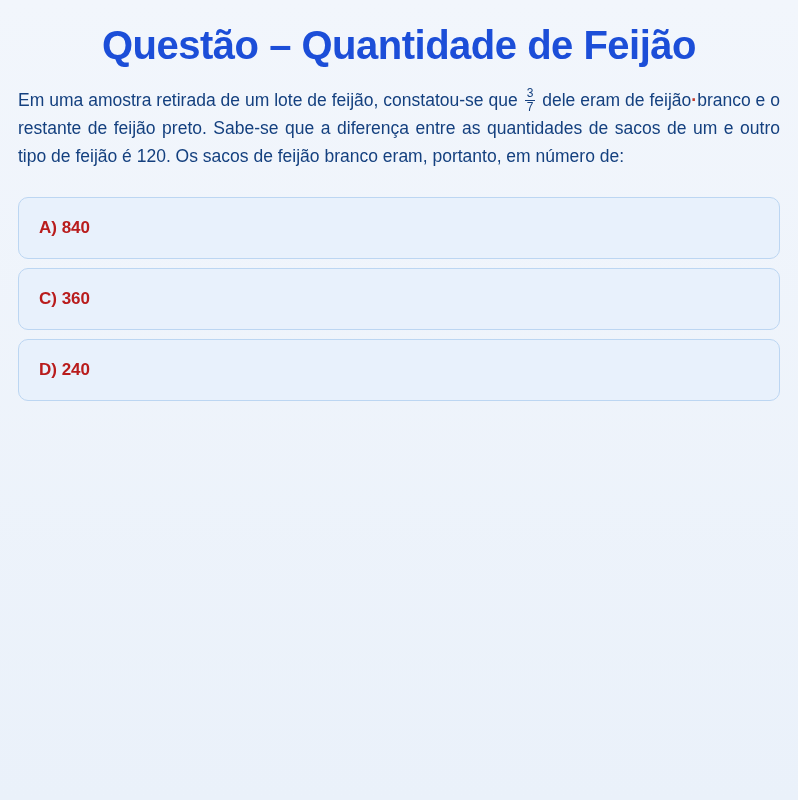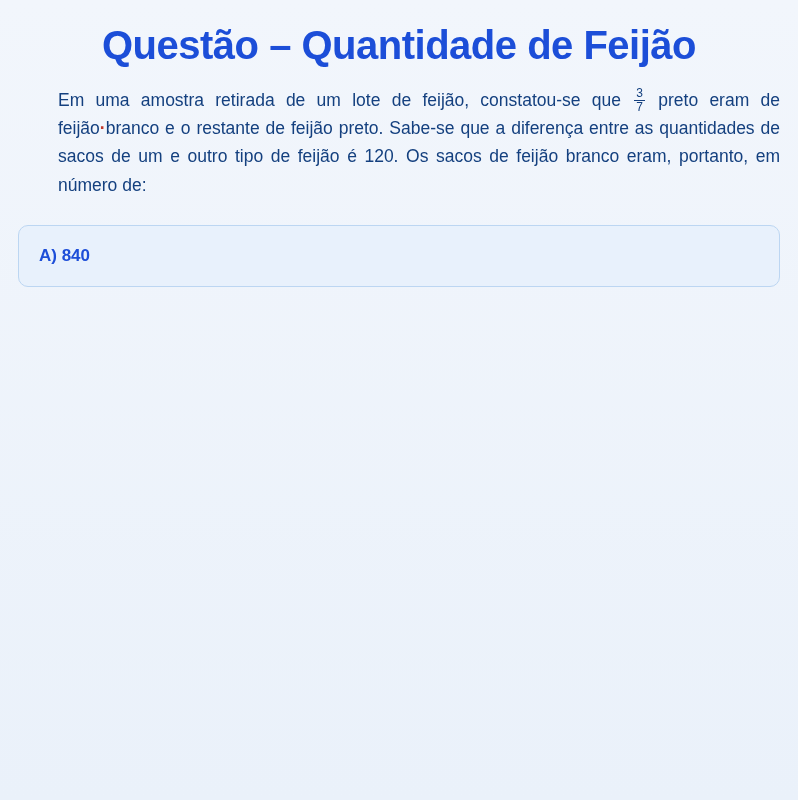--- a/index.html
+++ b/index.html
@@ -32,21 +32,20 @@
     padding: 0 10px;
   }
   .statement {
     font-size: 17.5px;
     line-height: 1.62;
     color: #14407f;
     text-align: justify;
     text-justify: inter-word;
     padding: 0 2px;
     margin-bottom: 26px;
-    margin-left: 40px;
   }
   .frac {
     display: inline-block;
     vertical-align: -0.45em;
     text-align: center;
     font-size: 12px;
     line-height: 1.05;
     margin: 0 2px;
   }
   .frac .num {
@@ -73,37 +72,39 @@
     width: 100%;
     min-height: 62px;
     display: flex;
     align-items: center;
     background: #e8f1fc;
     border: 1.5px solid #bcd6f2;
     border-radius: 10px;
     padding: 0 20px;
     font-size: 17px;
     font-weight: bold;
-    color: #1d4ed8;
+    color: #b91c1c;
     cursor: pointer;
   }
 </style>
 </head>
 <body>
 
 <div class="page">
 
   <h1 class="question-title">Questão – Quantidade de Feijão</h1>
 
   <p class="statement">
     <span>Em uma amostra retirada de um lote de feijão, constatou-se que</span>
     <span class="frac">
       <span class="num">3</span>
       <span class="den">7</span>
     </span>
-    <span>preto eram de feijão</span><span class="dot-sep">·</span><span>branco e o restante de feijão preto. Sabe-se que a diferença entre as quantidades de sacos de um e outro tipo de feijão é 120. Os sacos de feijão branco eram, portanto, em número de:</span>
+    <span>dele eram de feijão</span><span class="dot-sep">·</span><span>branco e o restante de feijão preto. Sabe-se que a diferença entre as quantidades de sacos de um e outro tipo de feijão é 120. Os sacos de feijão branco eram, portanto, em número de:</span>
   </p>
 
   <div class="options">
     <div class="option">A) 840</div>
+    <div class="option">C) 360</div>
+    <div class="option">D) 240</div>
   </div>
 
 </div>
 
 </body></html>

